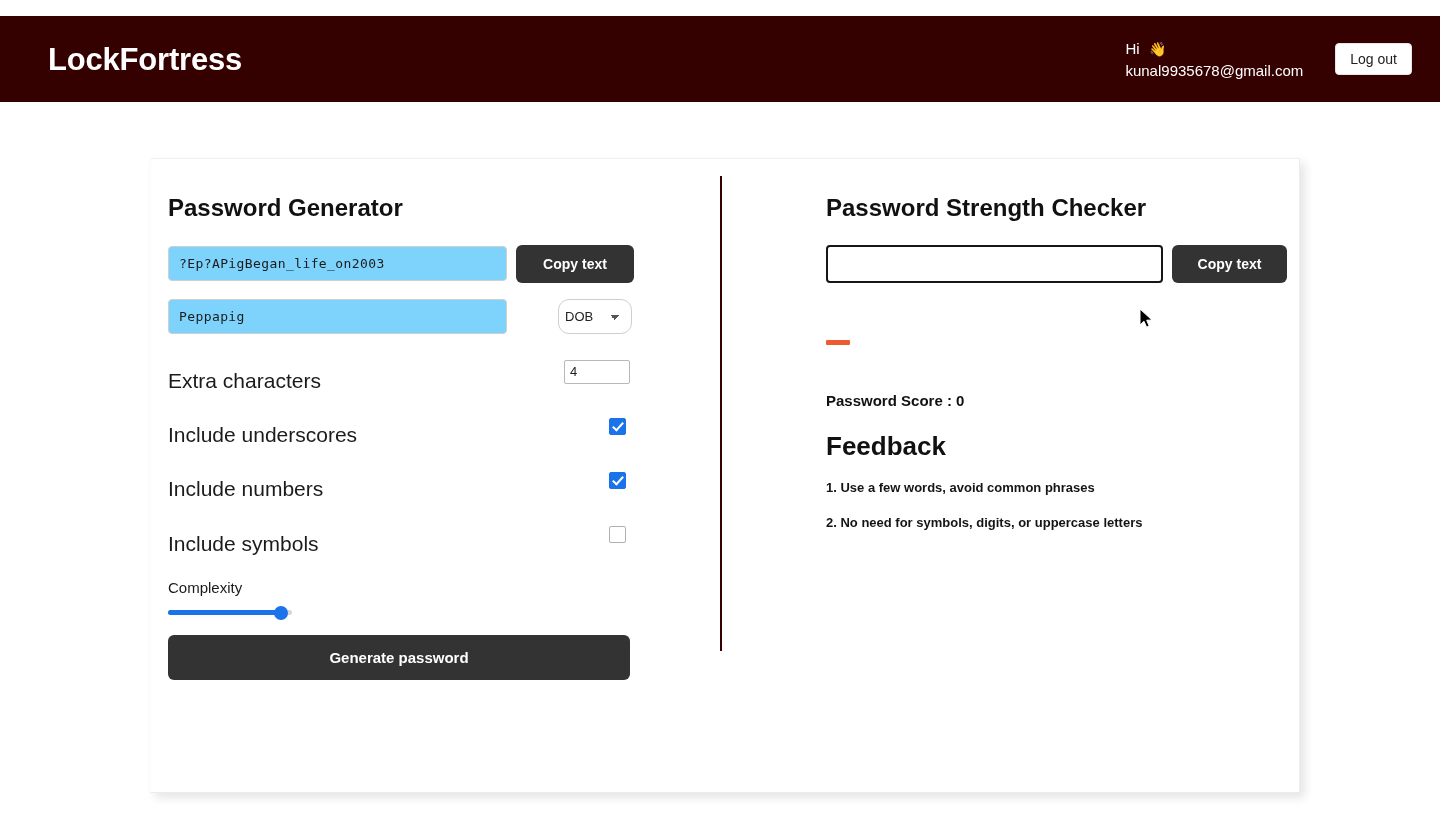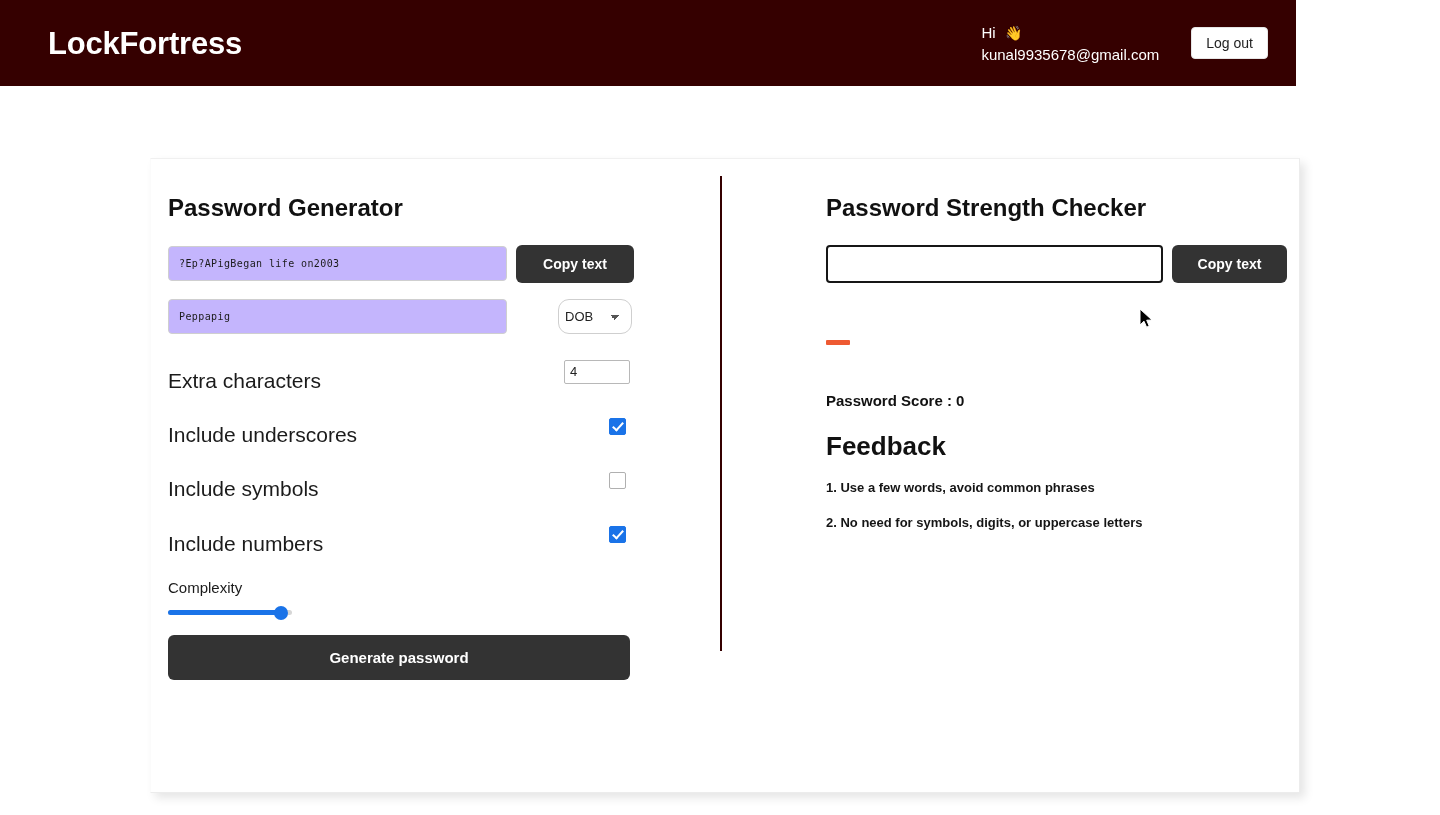--- a/index.html
+++ b/index.html
@@ -7,22 +7,22 @@
     margin: 0; padding: 0;
     width: 1440px; height: 815px;
     background: #ffffff;
     font-family: "Liberation Sans", sans-serif;
     overflow: hidden;
   }
 
   
   .navbar {
     position: absolute;
-    left: 0; top: 0;
-    width: 1296px; height: 86px;
+    left: 0; top: 16px;
+    width: 1440px; height: 86px;
     background: #350000;
     display: flex;
     align-items: center;
     justify-content: space-between;
     padding: 0 28px 0 48px;
   }
   .brand {
     color: #ffffff;
     font-size: 31px;
     font-weight: bold;
@@ -88,24 +88,24 @@
   }
 
   
   .row { display: flex; align-items: center; margin-bottom: 16px; }
 
   .text-input {
     height: 35px;
     border: 1px solid #cfcfcf;
     border-radius: 4px;
     padding: 0 10px;
-    font-size: 10px;
+    font-size: 13px;
     font-family: "DejaVu Sans Mono", monospace;
     color: #1b1b1b;
-    background: #c4b5fd;
+    background: #7dd3fc;
     letter-spacing: 0.4px;
     outline: none;
   }
   .gen-input { width: 339px; }
 
   .copy-btn {
     background: #333333;
     color: #ffffff;
     border: none;
     border-radius: 6px;
@@ -309,27 +309,27 @@
       <span class="opt-label">Extra characters</span>
       <input class="num-input" type="text" value="4" style="">
     </div>
 
     <div class="opt-row">
       <span class="opt-label">Include underscores</span>
       <span class="cb on"></span>
     </div>
 
     <div class="opt-row">
+      <span class="opt-label">Include numbers</span>
+      <span class="cb on"></span>
+    </div>
+
+    <div class="opt-row">
       <span class="opt-label">Include symbols</span>
       <span class="cb off"></span>
-    </div>
-
-    <div class="opt-row">
-      <span class="opt-label">Include numbers</span>
-      <span class="cb on"></span>
     </div>
 
     <div class="slider-label">Complexity</div>
     <div class="slider-wrap">
       <div class="slider-track"></div>
       <div class="slider-fill"></div>
       <div class="slider-thumb"></div>
     </div>
 
     <button class="generate-btn">Generate password</button>

